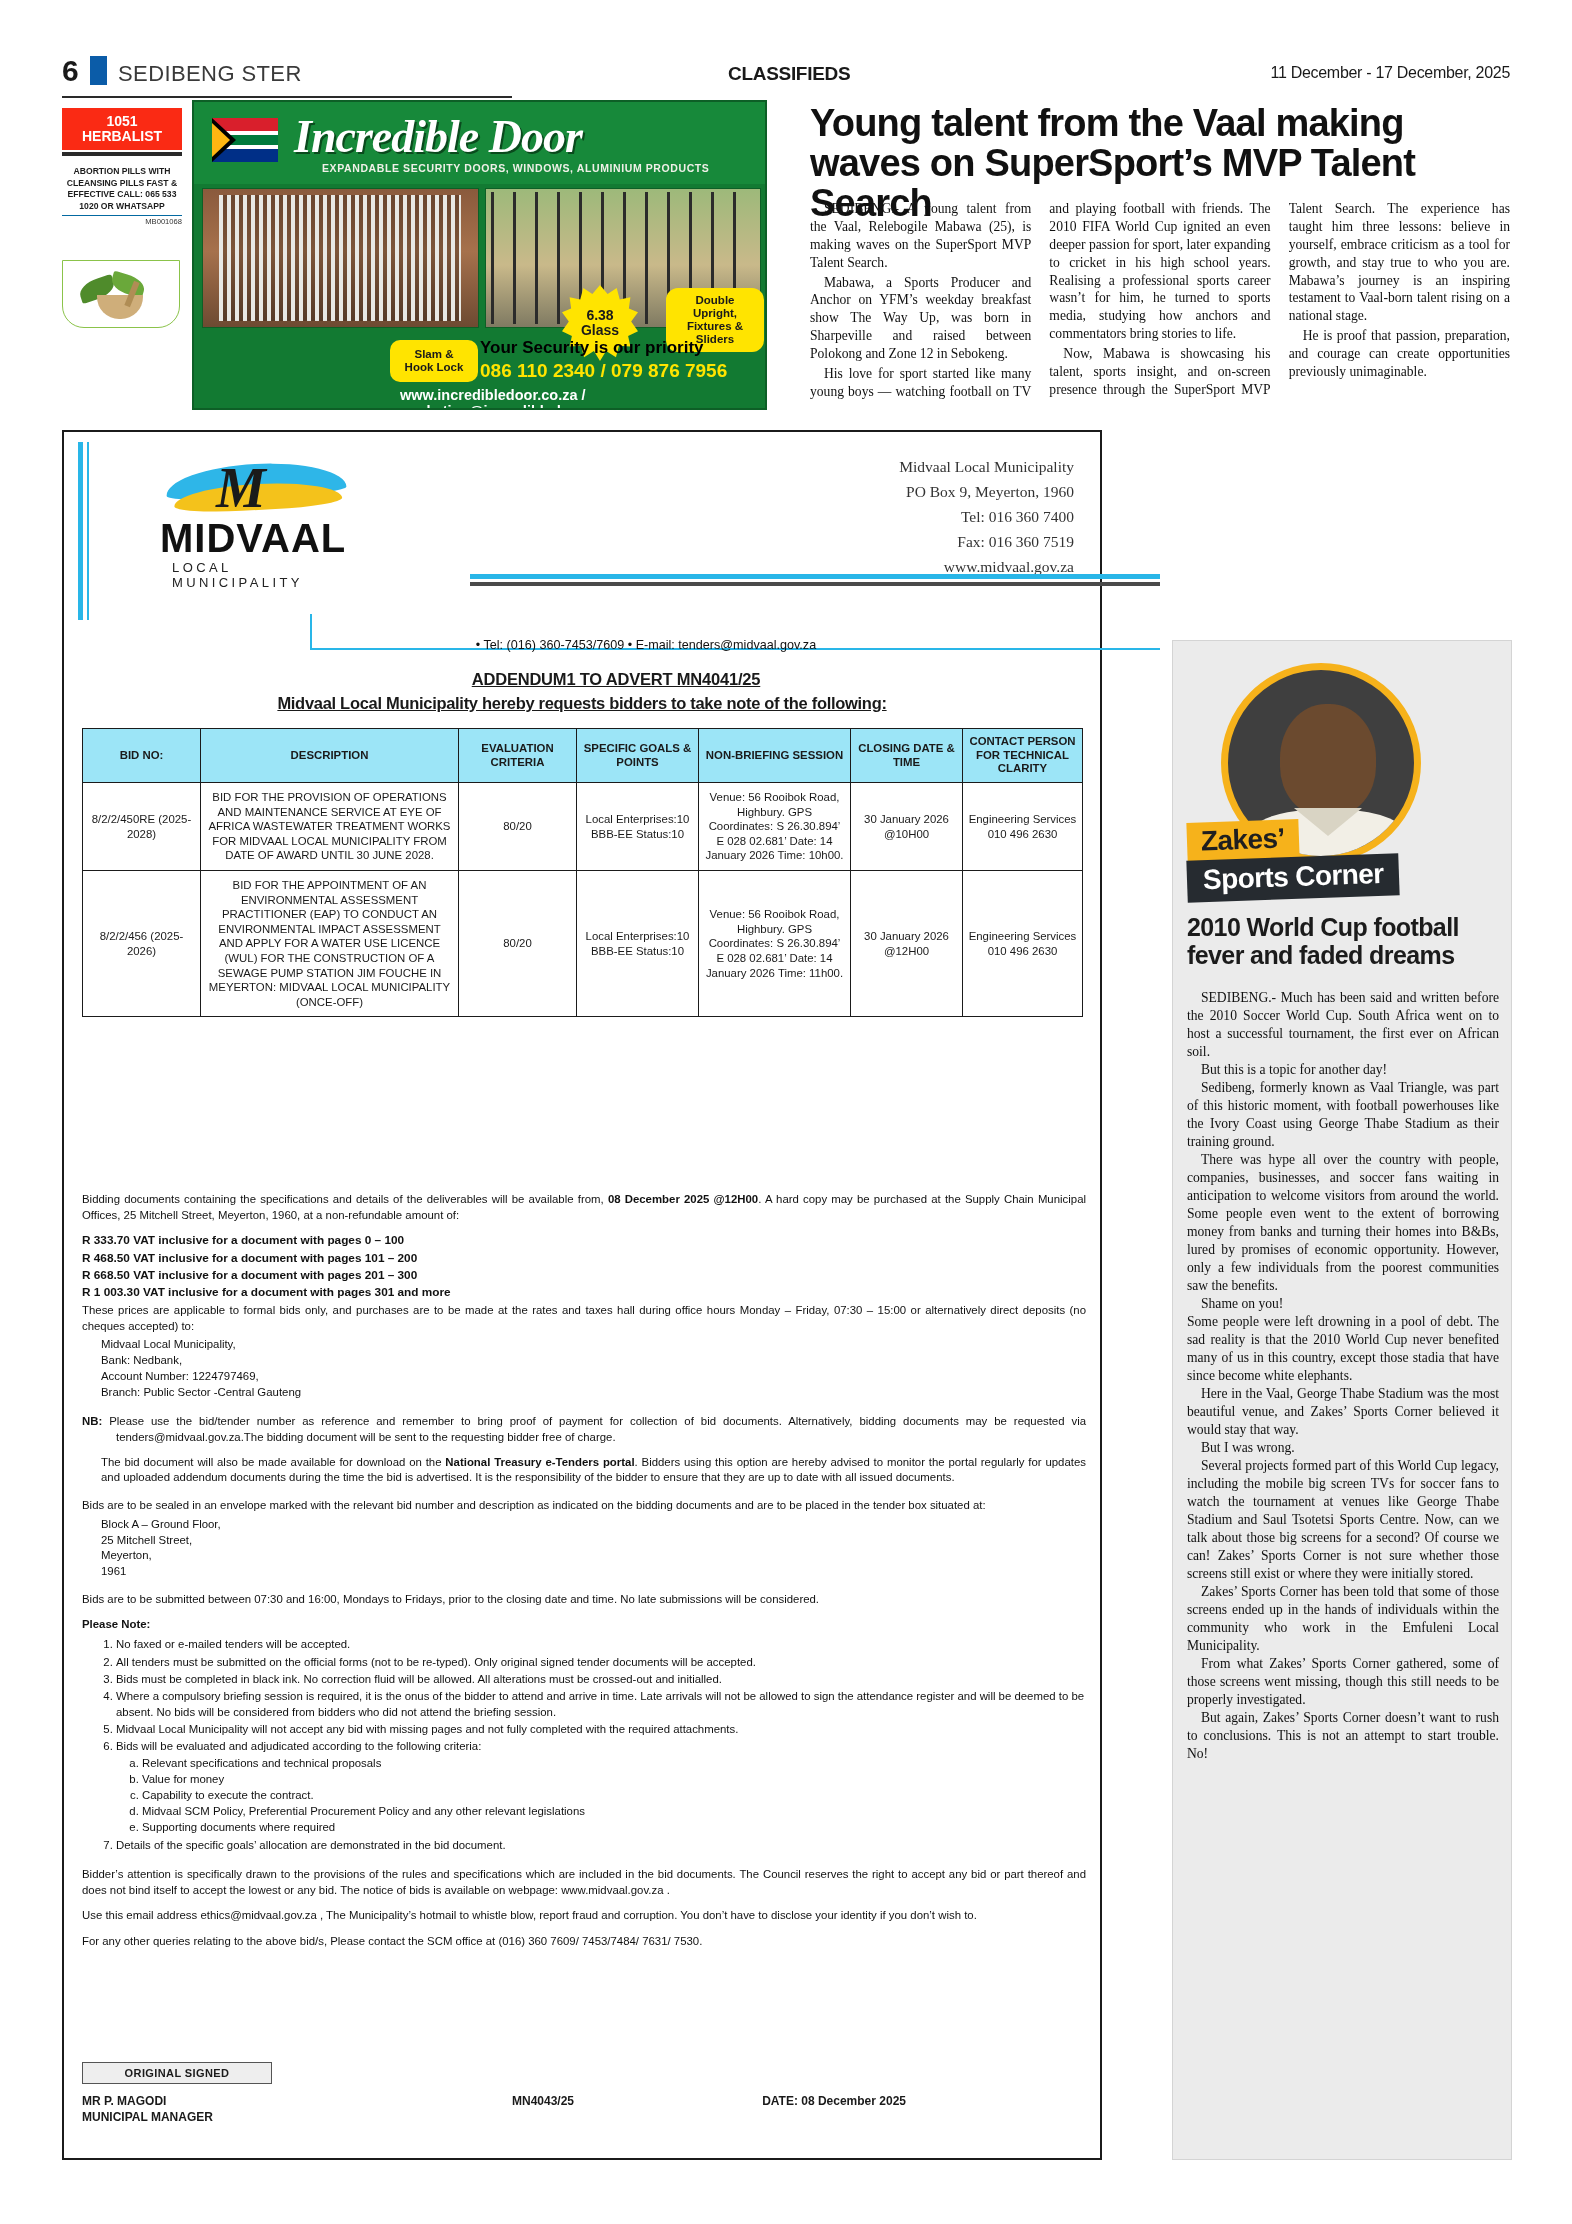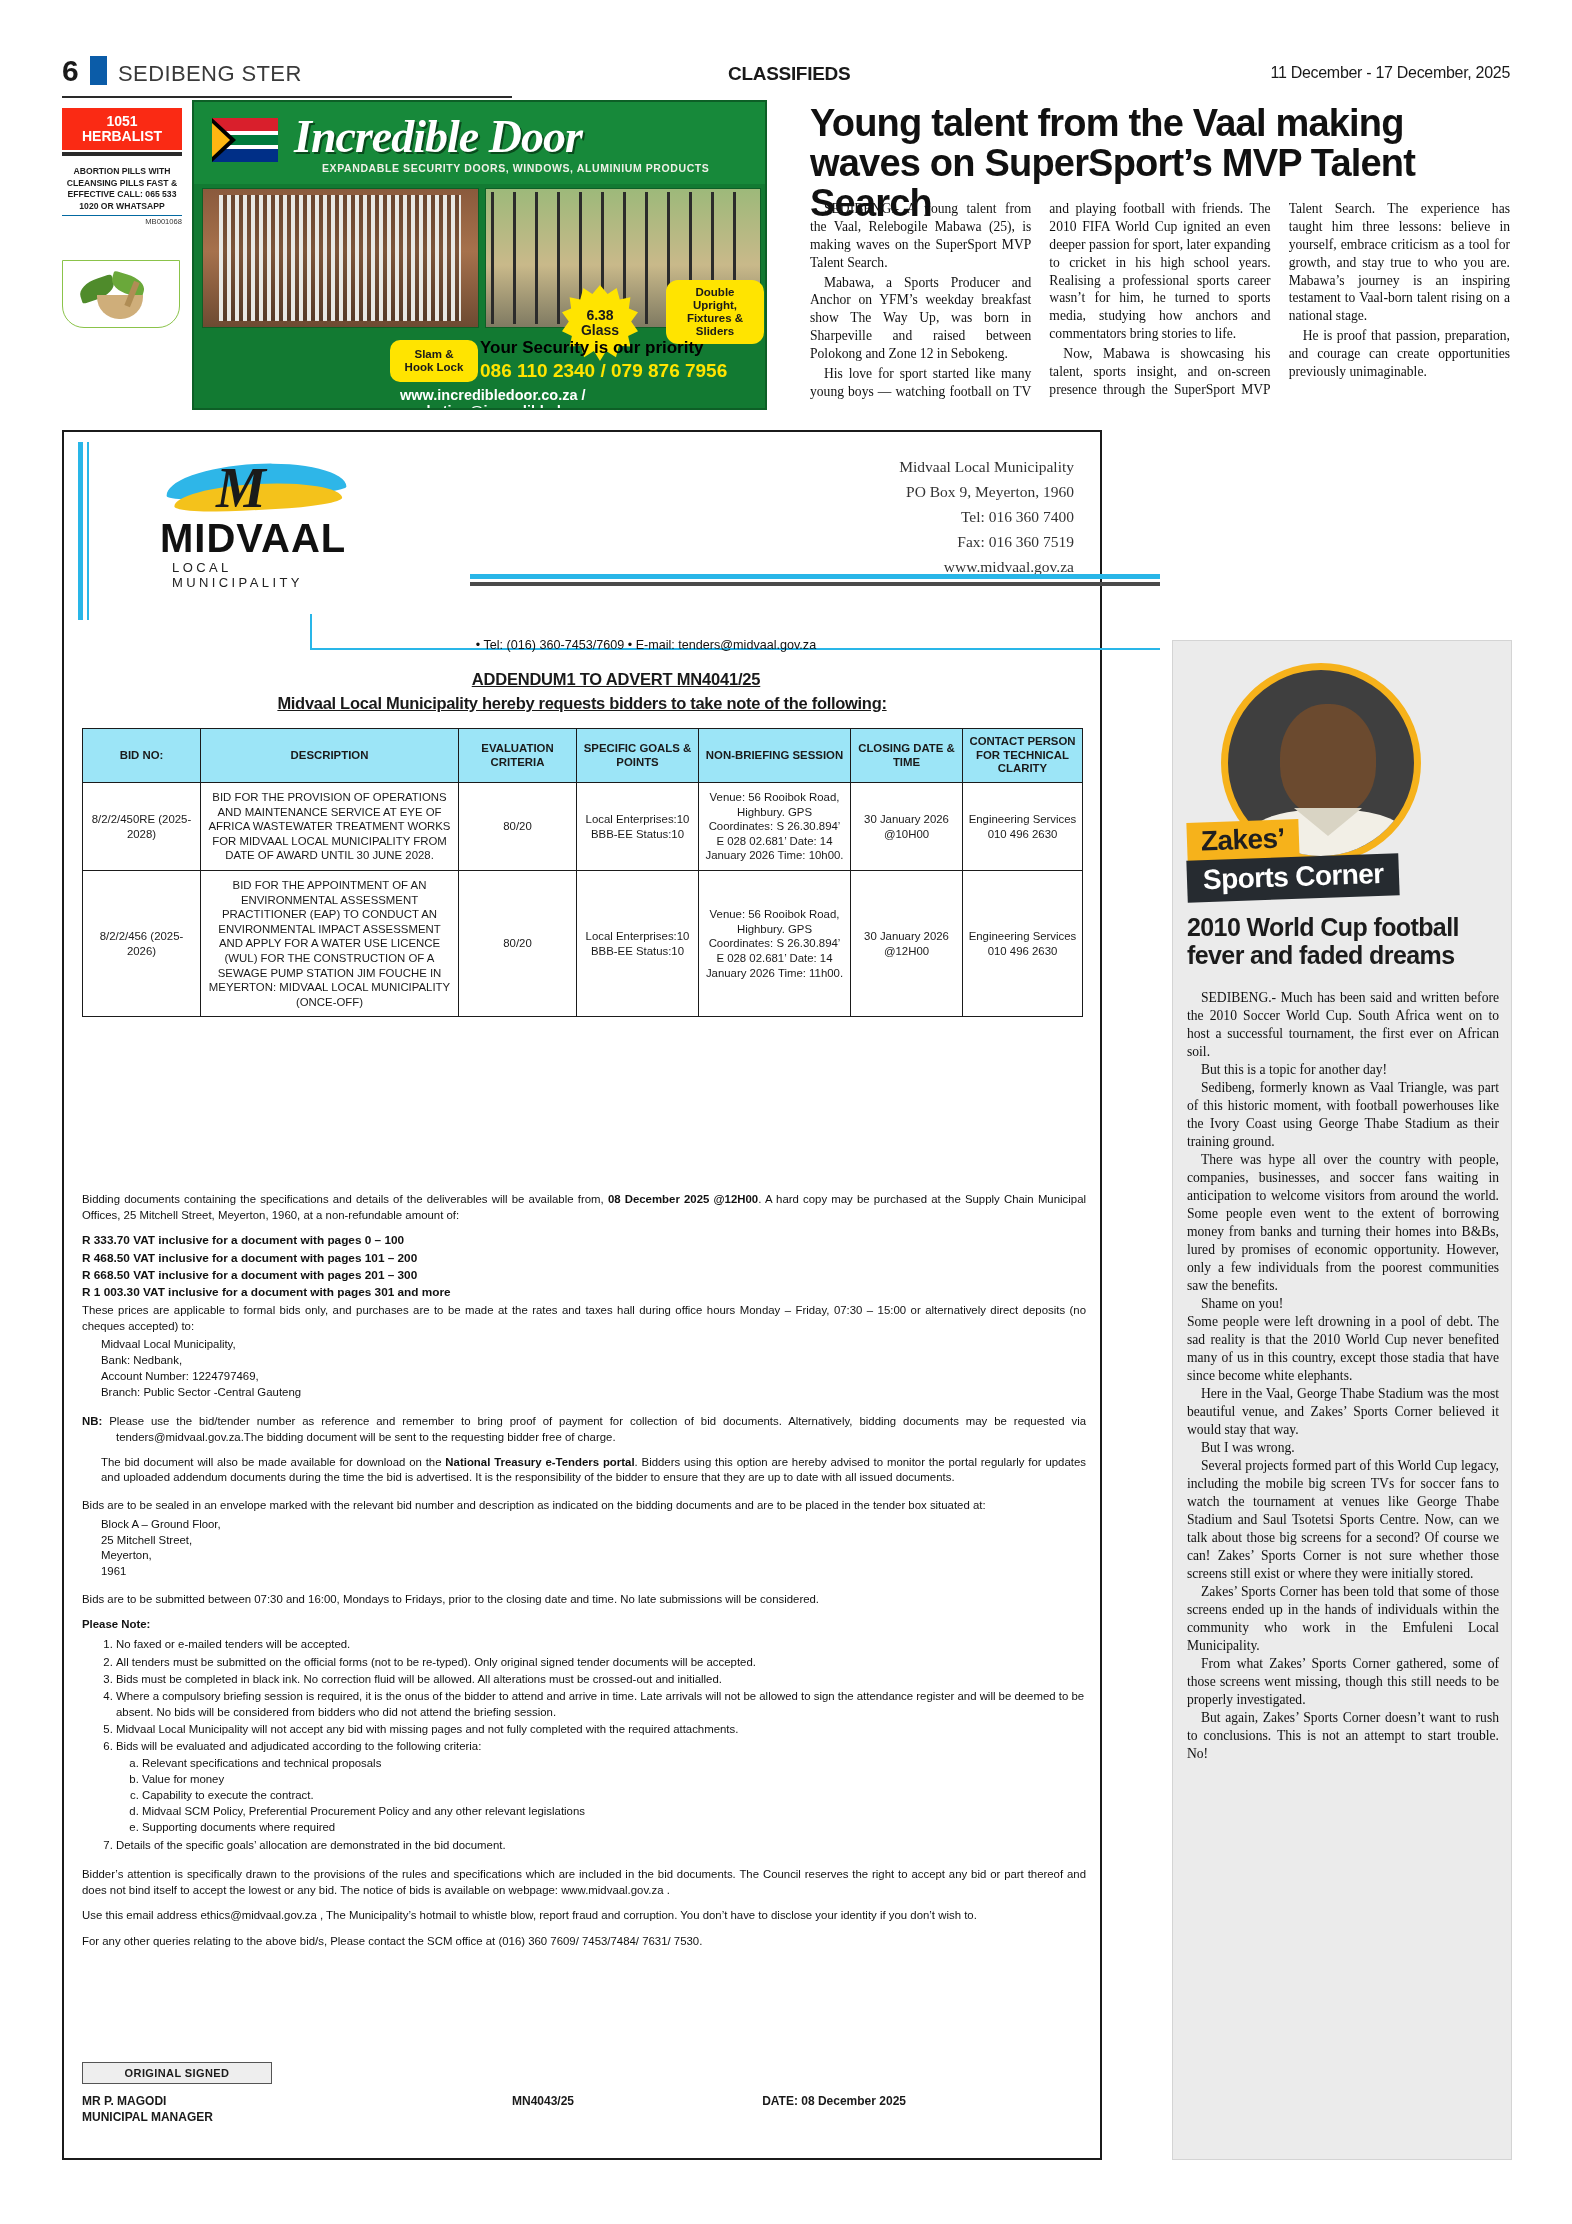--- a/index.html
+++ b/index.html
@@ -65,21 +65,21 @@
   .ph1 { background:linear-gradient(180deg,#8a5a3c 0%,#a6714c 45%,#6d4a32 100%); }
   .ph2 { background:linear-gradient(180deg,#9db97a 0%,#c9b98a 55%,#7f7a62 100%); }
   .bars { position:absolute; left:6%; top:4%; width:88%; height:92%;
           background:repeating-linear-gradient(90deg,#e8e8e4 0 4px, rgba(0,0,0,0.25) 4px 8px); }
   .bars2 { position:absolute; left:2%; top:2%; width:96%; height:96%;
           background:repeating-linear-gradient(90deg,#2b2b2b 0 3px, rgba(255,255,255,0) 3px 22px); }
   .id-burst { position:absolute; left:368px; top:183px; width:76px; height:76px; background:#ffe400;
               clip-path:polygon(50% 0,60% 12%,72% 4%,76% 19%,90% 16%,88% 31%,100% 36%,91% 48%,100% 61%,87% 67%,90% 81%,75% 80%,71% 95%,58% 87%,50% 100%,42% 87%,29% 95%,25% 80%,10% 81%,13% 67%,0 61%,9% 48%,0 36%,12% 31%,10% 16%,24% 19%,28% 4%,40% 12%);
               display:flex; flex-direction:column; align-items:center; justify-content:center; }
   .id-burst span { font-size:14px; font-weight:bold; color:#1a1a1a; line-height:1.05; }
-  .id-oval { position:absolute; left:472px; top:178px; width:98px; height:64px; background:#ffe400;
+  .id-oval { position:absolute; left:472px; top:186px; width:98px; height:64px; background:#ffe400;
              border-radius:12px; display:flex; flex-direction:column; align-items:center; justify-content:center;
              text-align:center; line-height:1.12; }
   .id-oval span { font-size:11.5px; font-weight:bold; color:#1a1a1a; }
   .id-oval2 { position:absolute; left:196px; top:238px; width:88px; height:42px; background:#ffe400;
               border-radius:10px; display:flex; flex-direction:column; align-items:center; justify-content:center;
               text-align:center; line-height:1.12; }
   .id-oval2 span { font-size:11.5px; font-weight:bold; color:#1a1a1a; }
   .id-slogan { position:absolute; left:286px; top:236px; font-size:17px; font-weight:bold; color:#000000; }
   .id-phone { position:absolute; left:286px; top:258px; font-size:19px; font-weight:bold; color:#ffe400; }
   .id-web { position:absolute; left:206px; top:285px; font-size:14.5px; font-weight:bold; color:#fff; }

